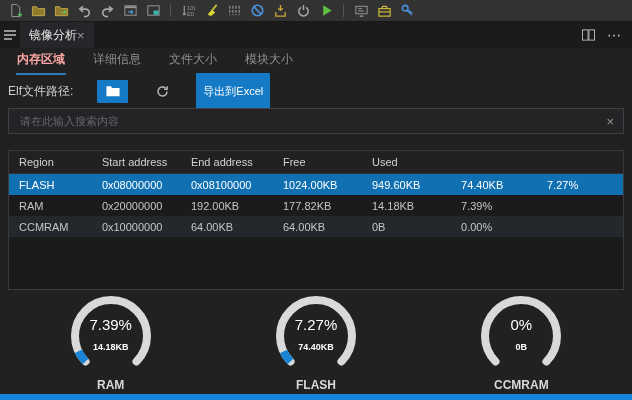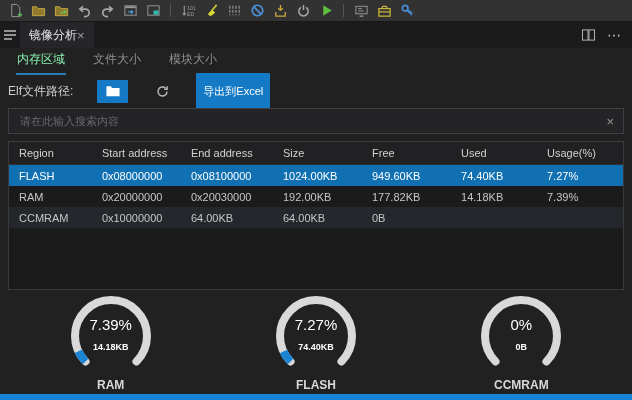--- a/index.html
+++ b/index.html
@@ -18,40 +18,40 @@
   .tabbar{height:26px;flex:0 0 26px;background:#1b1b1c;display:flex;align-items:stretch}
   .tab-menu{width:20px;display:flex;align-items:center;justify-content:center;color:#bdbdbd}
   .tab{display:flex;align-items:center;padding:0 9px;background:#26262a;color:#e4e4e4;font-size:12px}
   .tab-close{color:#9c9c9c;font-size:13px;line-height:1}
   .tab-actions{margin-left:auto;display:flex;align-items:center;gap:12px;padding-right:10px;color:#c0c0c0}
   .more-dots{font-size:14px;letter-spacing:1px;color:#c0c0c0}
   
   .content{flex:1;background:#212122;display:flex;flex-direction:column;padding:0 8px}
   .subtabs{height:27px;flex:0 0 27px;display:flex;gap:26px;align-items:flex-end;font-size:12px;padding:0 8px 0 8px}
   .subtab{color:#8f8f8f;padding:5px 1px;border-bottom:2px solid transparent}
-  .subtab.active{color:#86efac;font-weight:normal;border-bottom:2px solid #2b7cb8}
+  .subtab.active{color:#fca5a5;font-weight:bold;border-bottom:2px solid #2b7cb8}
   
   .path-row{height:32px;flex:0 0 32px;display:flex;align-items:center;gap:24px;font-size:12px}
   .path-label{color:#cfcfcf;white-space:nowrap}
   .combo{flex:1;height:22px;background:#141415;border:1px solid #3c3c3c;display:flex;align-items:center;padding:0 7px;min-width:0}
   .combo-value{flex:1;color:#e8e8e8;font-size:11px;white-space:nowrap;overflow:hidden}
   .icon-btn{display:flex;align-items:center;justify-content:center}
   .folder-btn{width:31px;height:23px;background:#157ac5;border-radius:1px}
   .refresh-btn{width:20px;height:20px}
   .export-btn{height:37px;background:#157ac5;color:#fff;font-size:11px;padding:0 7px;
     display:flex;align-items:center;white-space:nowrap;border-radius:1px}
   
   .search-row{height:28px;flex:0 0 28px;display:flex;align-items:center}
   .search-box{flex:1;height:24px;background:#242427;border:1px solid #404044;display:flex;align-items:center;padding:0 9px}
   .search-input{flex:1;background:transparent;border:none;outline:none;color:#ddd;font-size:11px;
     font-family:"Liberation Sans",sans-serif}
   .search-input::placeholder{color:#67676c}
   .clear-x{color:#9a9a9a;font-size:13px}
   
-  .table{margin-top:6px;flex:1;border:1px solid #3a3a3d;background:#1b1b1c;display:flex;flex-direction:column;font-size:11px;min-height:0}
+  .table{margin-top:15px;flex:1;border:1px solid #3a3a3d;background:#1b1b1c;display:flex;flex-direction:column;font-size:11px;min-height:0}
   .thead,.trow{display:grid;grid-template-columns:13.5% 14.5% 15% 14.5% 14.5% 14% 14%;align-items:center}
   .thead{height:22px;flex:0 0 22px;background:#212123;color:#d2d2d2;border-bottom:1px solid #303032}
   .trow{height:21px;flex:0 0 21px;color:#c6c6c6}
   .trow.selected{background:#1070b2;color:#fff}
   .trow.alt{background:#24272b}
   .cell{padding-left:10px;white-space:nowrap;overflow:hidden}
   .tfill{flex:1}
   
   .gauges{height:104px;flex:0 0 104px;display:flex;align-items:flex-start}
   .gauge{flex:1;display:flex;flex-direction:column;align-items:center}
@@ -193,20 +193,21 @@
         </svg>
     </span>
     <span class="more-dots">⋯</span>
   </div>
 </div>
 
 <div class="content">
 
   <div class="subtabs">
     <div class="subtab active">内存区域</div>
+    <div class="subtab">详细信息</div>
     <div class="subtab">文件大小</div>
     <div class="subtab">模块大小</div>
   </div>
 
   <div class="path-row">
     <span class="path-label">Elf文件路径:</span>
     <div class="icon-btn folder-btn">
       <svg width="14" height="12" viewBox="0 0 16 13">
           <path d="M0.5 1h5l1.5 2h8.5v9.5H0.5z" fill="#fff"></path>
         </svg>
@@ -225,49 +226,47 @@
       <input class="search-input" placeholder="请在此输入搜索内容" style="">
       <span class="clear-x">×</span>
     </div>
   </div>
 
   <div class="table">
     <div class="thead">
       <div class="cell">Region</div>
       <div class="cell">Start address</div>
       <div class="cell">End address</div>
-      <div class="cell">Size</div>
       <div class="cell">Free</div>
       <div class="cell">Used</div>
-      <div class="cell">Usage(%)</div>
     </div>
     <div class="trow selected">
       <div class="cell">FLASH</div>
       <div class="cell">0x08000000</div>
       <div class="cell">0x08100000</div>
       <div class="cell">1024.00KB</div>
       <div class="cell">949.60KB</div>
       <div class="cell">74.40KB</div>
       <div class="cell">7.27%</div>
     </div>
     <div class="trow">
       <div class="cell">RAM</div>
       <div class="cell">0x20000000</div>
-      <div class="cell">0x20030000</div>
       <div class="cell">192.00KB</div>
       <div class="cell">177.82KB</div>
       <div class="cell">14.18KB</div>
       <div class="cell">7.39%</div>
     </div>
     <div class="trow alt">
       <div class="cell">CCMRAM</div>
       <div class="cell">0x10000000</div>
       <div class="cell">64.00KB</div>
       <div class="cell">64.00KB</div>
       <div class="cell">0B</div>
+      <div class="cell">0.00%</div>
     </div>
     <div class="tfill"></div>
   </div>
 
   <div class="gauges">
     <div class="gauge">
       <div class="gauge-wrap">
         <svg width="96" height="88" viewBox="0 0 96 88">
             <path d="M 22.54 71.46 A 36 36 0 1 1 73.46 71.46" fill="none" stroke="#d9d9d9" stroke-width="8" stroke-linecap="round"></path>
             <path d="M 22.54 71.46 A 36 36 0 0 1 15.39 61.24" fill="none" stroke="#1b84d4" stroke-width="8" stroke-linecap="butt"></path>

